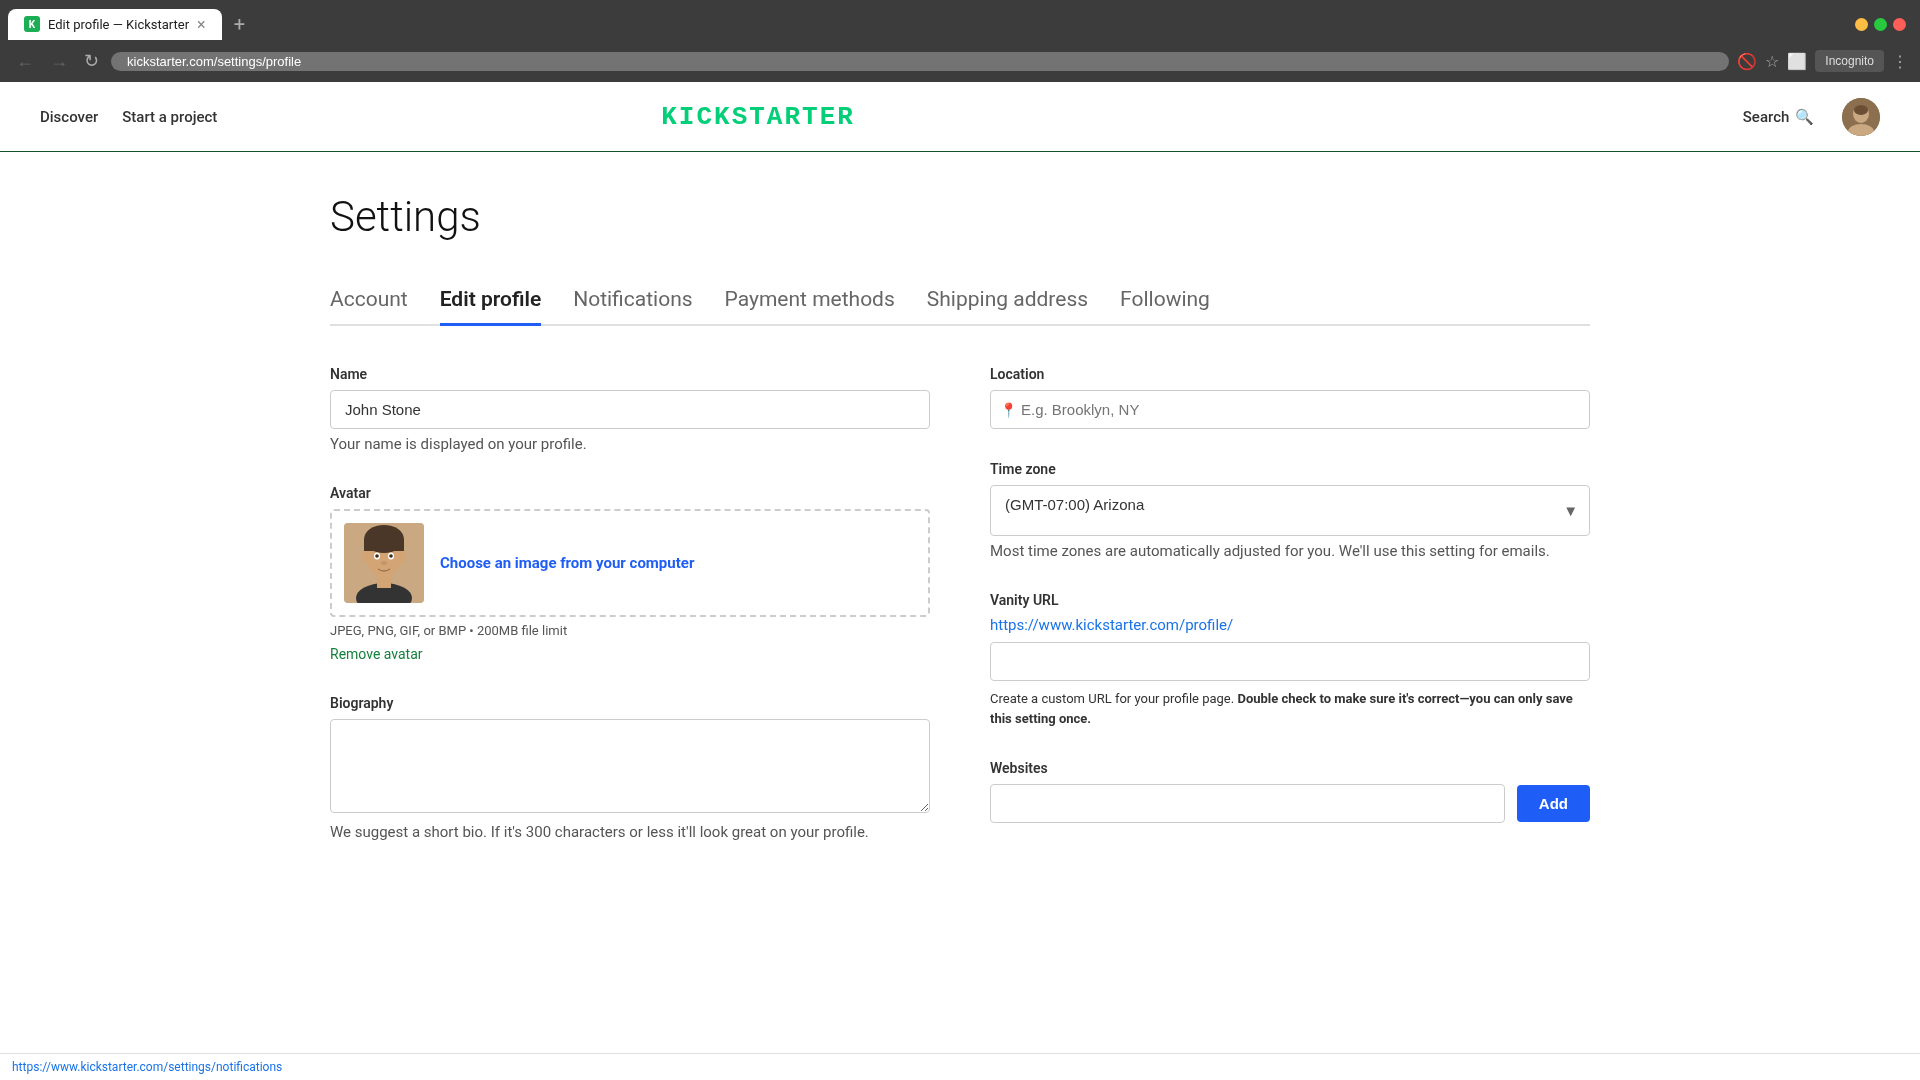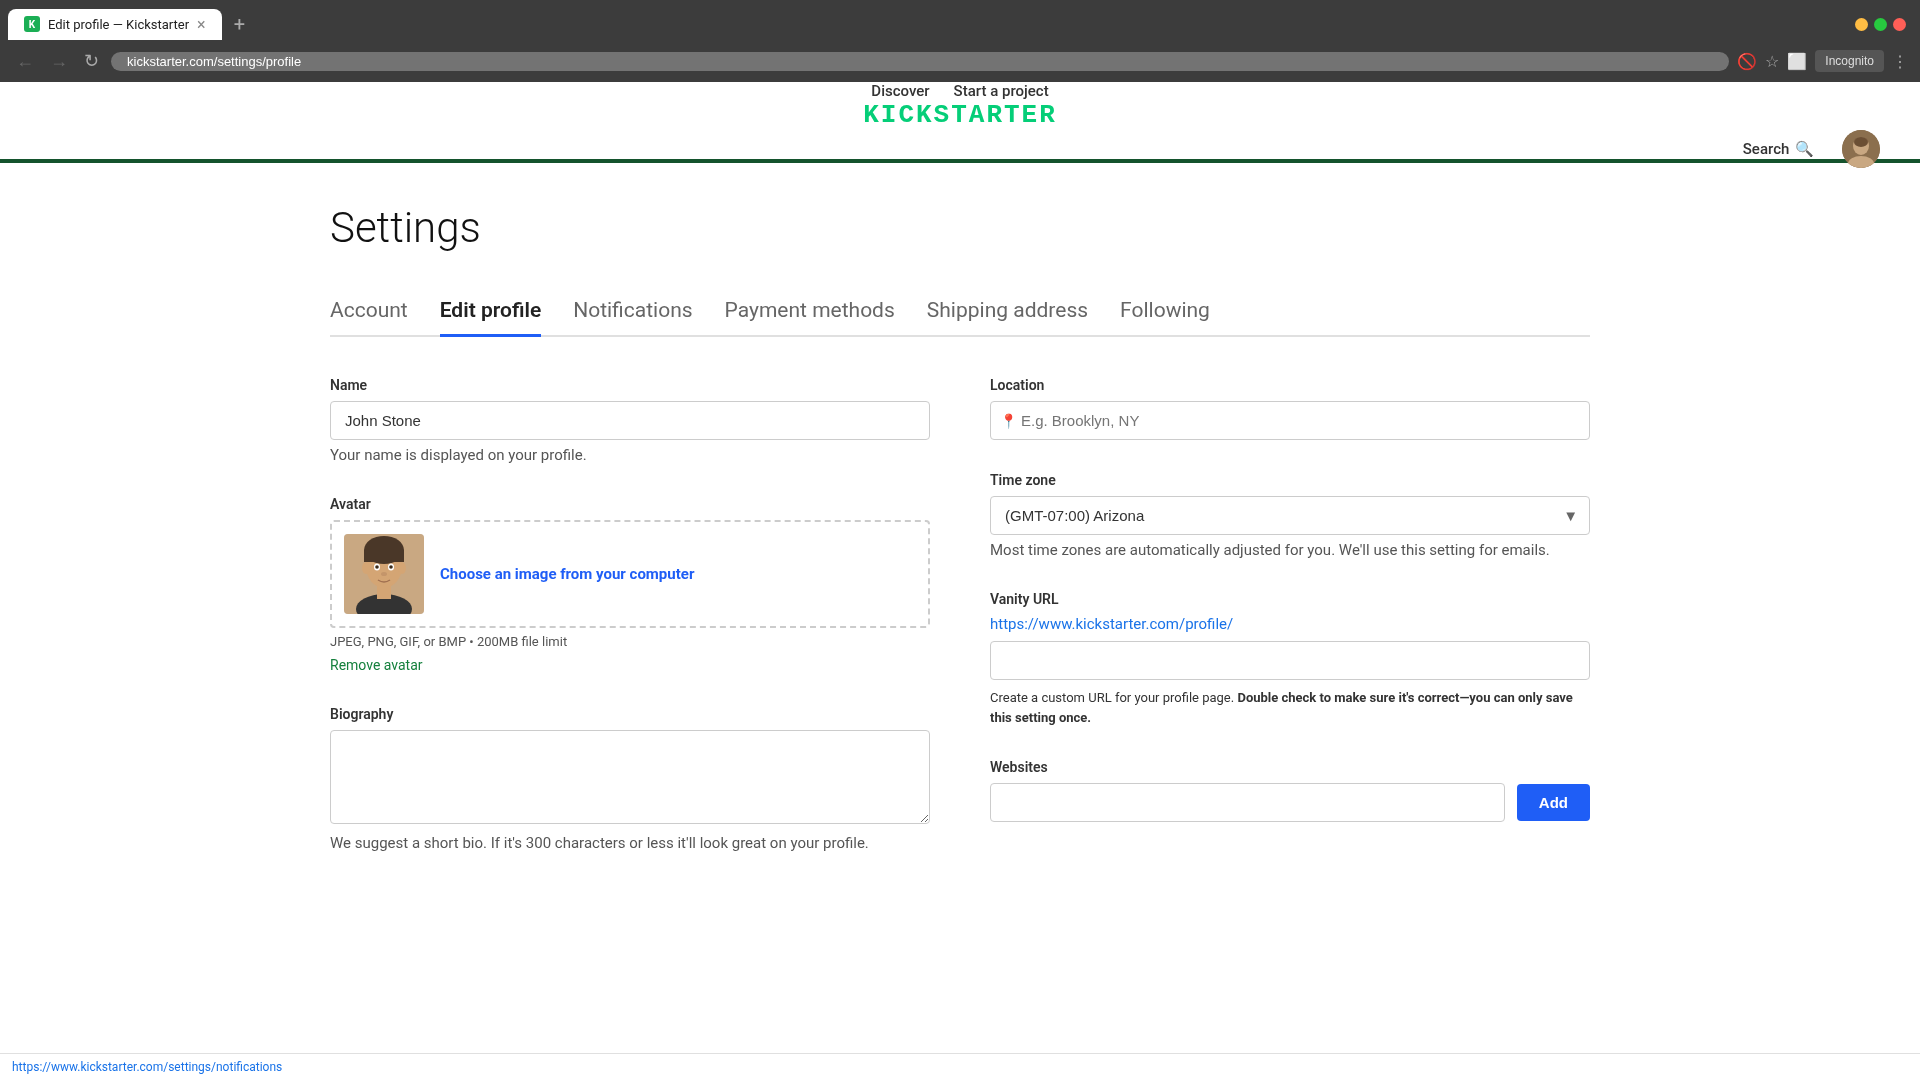--- a/index.html
+++ b/index.html
@@ -14,21 +14,21 @@
 
     .browser-toolbar { background: #3c3c3c; display: flex; align-items: center; padding: 6px 12px; gap: 8px; }
     .browser-nav-btn { color: #aaa; font-size: 18px; cursor: pointer; padding: 4px; background: none; border: none; }
     .browser-nav-btn.disabled { color: #666; cursor: default; }
     .browser-address-bar { flex: 1; background: #737373; color: #fff; border: none; border-radius: 20px; padding: 2px 16px; font-size: 13px; outline: none; }
     .browser-toolbar-right { display: flex; align-items: center; gap: 8px; color: #aaa; }
     .browser-toolbar-right span { cursor: pointer; font-size: 16px; }
     .incognito-btn { background: #555; color: #ddd; border: none; border-radius: 4px; padding: 4px 10px; font-size: 12px; cursor: pointer; }
 
     
-    .site-header { background: #fff; border-bottom: 4px solid #14532d; padding: 0 40px; display: flex; align-items: center; height: 81px; flex-direction: column; }
+    .site-header { background: #fff; border-bottom: 1px solid #14532d; padding: 0 40px; display: flex; align-items: center; height: 70px; }
     .site-nav-left { display: flex; gap: 24px; align-items: center; }
     .site-nav-left a { text-decoration: none; color: #333; font-size: 15px; font-weight: 500; }
     .site-logo { font-family: 'Courier New', monospace; font-size: 26px; font-weight: 800; color: #05ce78; letter-spacing: 2px; margin: 0 auto; }
     .site-header-right { display: flex; align-items: center; gap: 28px; margin-left: auto; }
     .search-link { display: flex; align-items: center; gap: 6px; color: #333; font-size: 15px; font-weight: 500; cursor: pointer; }
     .avatar-circle { width: 38px; height: 38px; border-radius: 50%; background: #8B6F4E; overflow: hidden; cursor: pointer; display: flex; align-items: center; justify-content: center; }
 
     
     .main-content { max-width: 1440px; margin: 0 auto; padding: 40px 90px; }
     .page-title { font-size: 42px; font-weight: 300; color: #111; margin-bottom: 32px; }
@@ -56,21 +56,21 @@
     
     .form-textarea { width: 100%; border: 1px solid #ccc; border-radius: 4px; padding: 10px 14px; font-size: 15px; color: #333; outline: none; resize: vertical; min-height: 80px; }
 
     
     .location-input-wrap { position: relative; }
     .location-input-wrap .loc-icon { position: absolute; left: 10px; top: 50%; transform: translateY(-50%); color: #888; font-size: 14px; }
     .location-input-wrap .form-input { padding-left: 30px; }
 
     
     .select-wrap { position: relative; }
-    .form-select { width: 100%; border: 1px solid #ccc; border-radius: 4px; padding: 10px 40px 10px 14px; font-size: 15px; color: #333; background: #fff; outline: none; appearance: none; cursor: pointer; }
+    .form-select { width: 100%; border: 1px solid #ccc; border-radius: 4px; padding: 10px 40px 22px 14px; font-size: 15px; color: #333; background: #fff; outline: none; appearance: none; cursor: pointer; }
     .select-arrow { position: absolute; right: 12px; top: 50%; transform: translateY(-50%); color: #666; pointer-events: none; }
 
     
     .vanity-url { font-size: 15px; color: #1a73e8; margin-top: 4px; }
     .vanity-hint { font-size: 13px; color: #333; margin-top: 8px; line-height: 1.5; }
     .vanity-hint strong { font-weight: 700; }
     .vanity-input { margin-top: 8px; }
 
     
     .website-input-row { display: flex; gap: 12px; align-items: center; }

